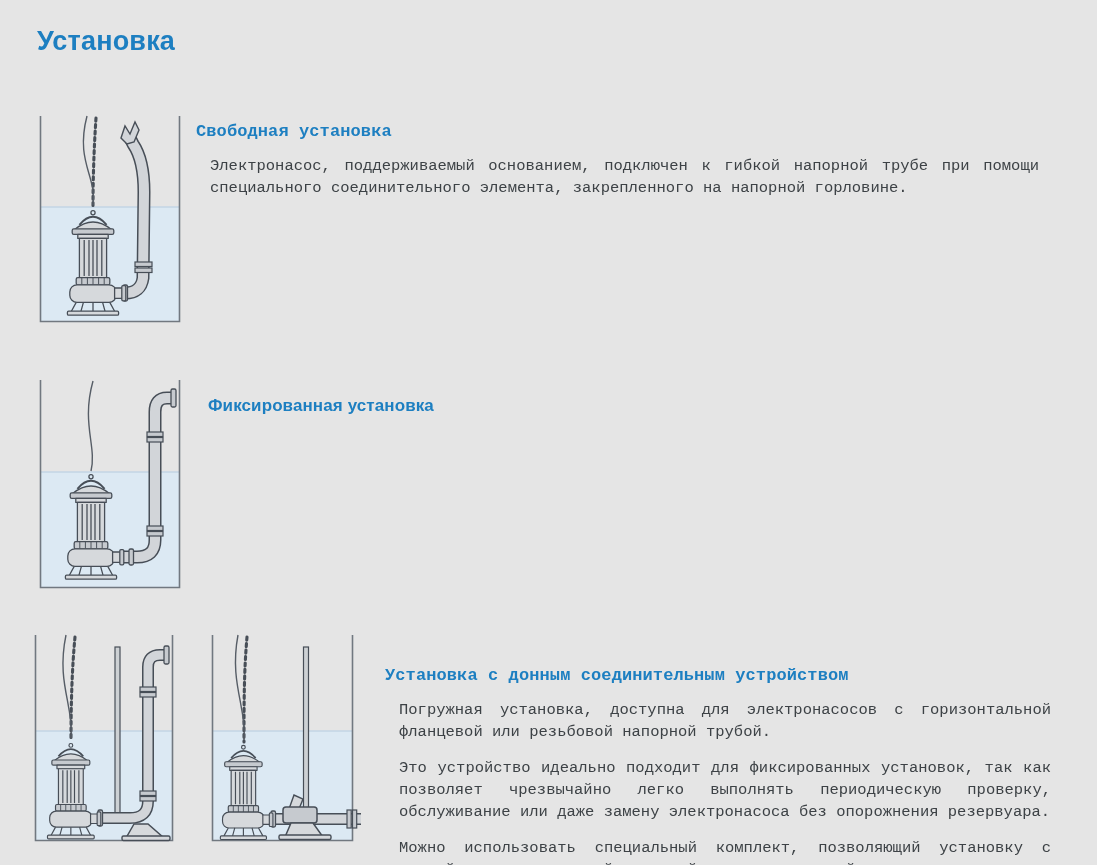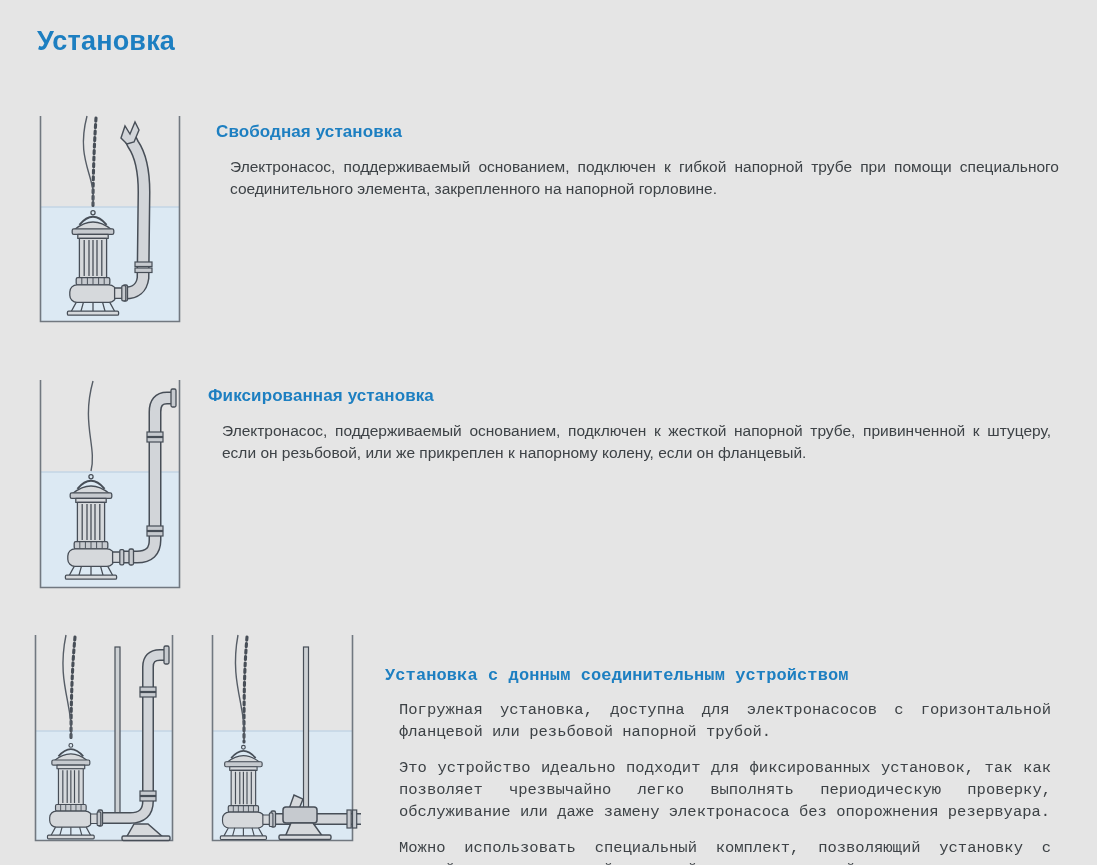--- a/index.html
+++ b/index.html
@@ -11,22 +11,22 @@
     position:absolute;left:37px;top:26px;margin:0;
     font-size:27px;font-weight:bold;color:#1d7fc1;letter-spacing:.2px;
   }
   .sec-heading{
     margin:0 0 8px 0;font-size:17px;font-weight:bold;color:#1d7fc1;letter-spacing:.1px;
   }
   .sec-text{position:absolute;}
   .sec-text p{
     margin:14px;font-size:15.5px;line-height:22px;color:#3d4246;text-align:justify;
   }
-  #sec1-text{left:216px;top:122px;width:857px;}
-  #sec2-text{left:208px;top:386px;width:857px;}
+  #sec1-text{left:196px;top:122px;width:857px;font-family:Liberation Mono, monospace;}
+  #sec2-text{left:208px;top:396px;width:857px;}
   #sec3-text{left:385px;top:666px;width:680px;font-family:Liberation Mono, monospace;}
   .fig{position:absolute;}
   #sec1-fig{left:35px;top:112px;}
   #sec2-fig{left:35px;top:376px;}
   #sec3-fig1{left:30px;top:631px;}
   #sec3-fig2{left:207px;top:631px;}
   svg{display:block;}
 </style>
 </head>
 <body>
@@ -109,21 +109,20 @@
       <rect x="112" y="155.5" width="16" height="4.5" fill="#c6cacf" stroke="#474e57" stroke-width="1.2"></rect>
       <rect x="94" y="173" width="4.5" height="16" rx="1.5" fill="#c6cacf" stroke="#474e57" stroke-width="1.3"></rect>
 
       <path d="M58,5 C46,48 62,70 56,95" fill="none" stroke="#565d66" stroke-width="1.4"></path>
       <use href="#pump" transform="translate(20,96) scale(0.80)"></use>
     </svg>
   </div>
 
   <div class="sec-text" id="sec2-text">
     <h2 class="sec-heading">Фиксированная установка</h2>
-    <p>Электронасос, поддерживаемый основанием, подключен к жесткой напорной трубе, привинченной к штуцеру, если он резьбовой, или же прикреплен к напорному колену, если он фланцевый.</p>
   </div>
 
   <div class="fig" id="sec3-fig1">
     <svg width="148" height="218" viewBox="0 0 148 218">
       <rect x="6" y="100" width="136" height="109" fill="#dce9f3"></rect>
       <line x1="6" y1="100" x2="142.5" y2="100" stroke="#c3d5e5" stroke-width="1.4"></line>
       <path d="M5.5,4 V209.5 H142.5 V4" fill="none" stroke="#717880" stroke-width="1.6"></path>
 
       <rect x="85" y="16" width="5" height="168" fill="#cdd1d4" stroke="#474e57" stroke-width="1.2"></rect>
 

